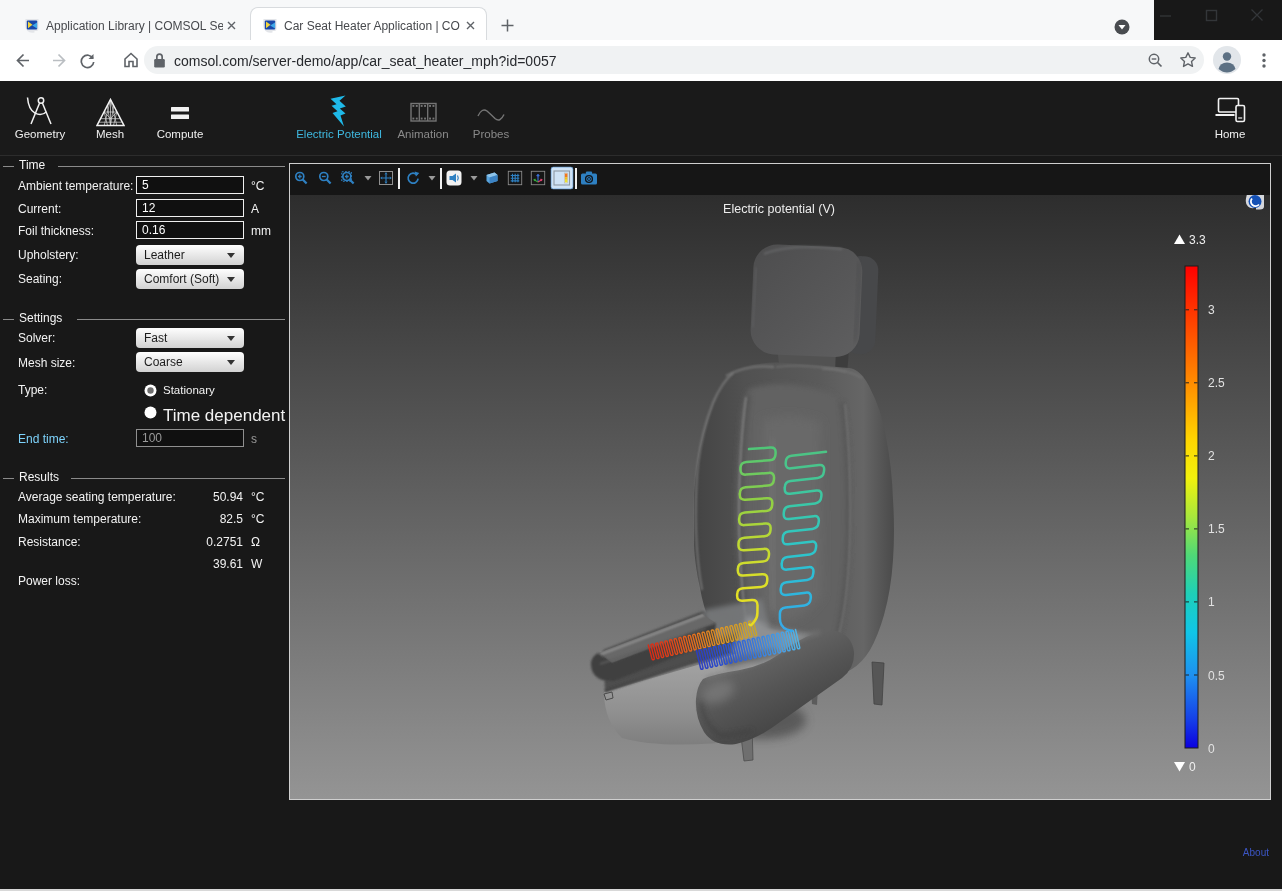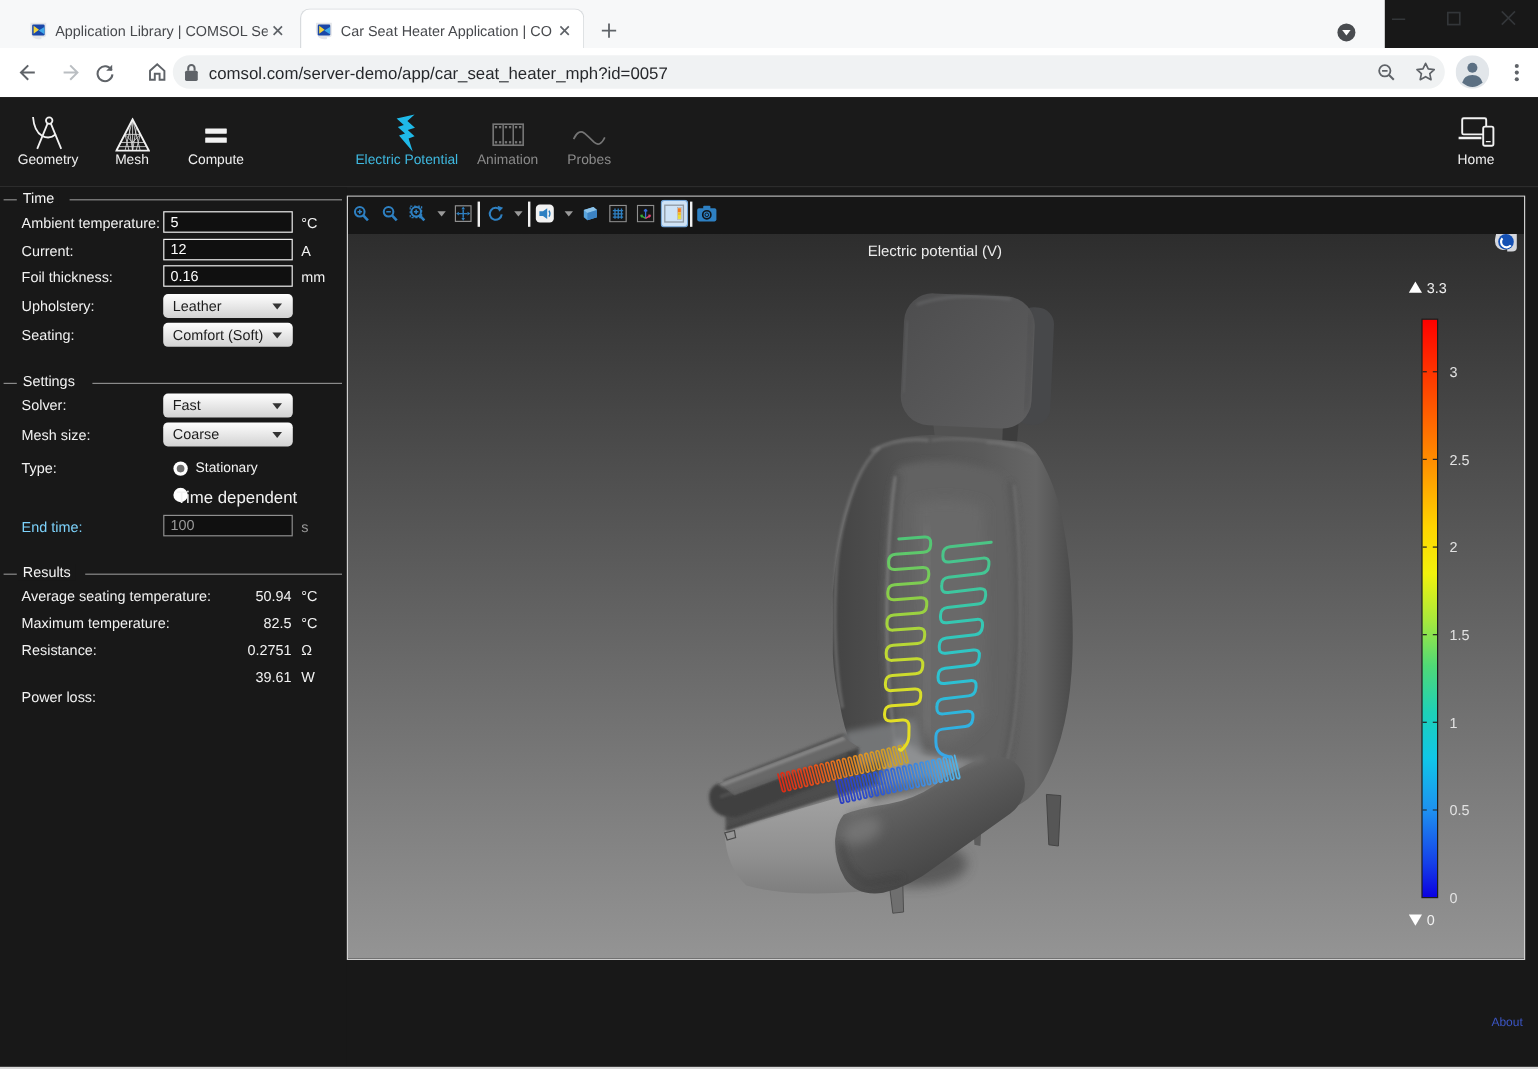--- a/index.html
+++ b/index.html
@@ -237,21 +237,21 @@
     <div class="dd" style="top:196px">Coarse</div>
 <div class="flbl" style="top:227px">Type:</div>
 <svg class="abs" style="left:144px;top:228px" width="13" height="13" viewBox="0 0 13 13">
       <circle cx="6.5" cy="6.5" r="6" fill="#ffffff"></circle>
       <circle cx="6.5" cy="6.5" r="3.2" fill="#6e6e6e"></circle>
     </svg>
 <div class="abs" style="left:163px;top:228px;font-size:11.5px;color:#f2f2f2;">Stationary</div>
 <svg class="abs" style="left:144px;top:250px" width="13" height="13" viewBox="0 0 13 13">
       <circle cx="6.5" cy="6.5" r="6" fill="#ffffff"></circle>
     </svg>
-<div class="abs" style="left:147px;top:250px;font-size:14px;color:#f2f2f2;">Time dependent</div>
+<div class="abs" style="left:163px;top:250px;font-size:17px;color:#f2f2f2;">Time dependent</div>
 <div class="flbl" style="top:276px;color:#7dd3fc;">End time:</div>
     <div class="funit" style="top:276px;color:#9a9a9a;">s</div>
     <div class="inp dis" style="top:273px">100</div>
 <div class="leg" style="top:316px">
       <div class="l1"></div>
       <div class="t">Results</div>
       <div class="l2" style="left:71px"></div>
     </div>
 <div class="flbl" style="top:334px">Average seating temperature:</div>
     <div class="rval" style="top:334px">50.94</div>

